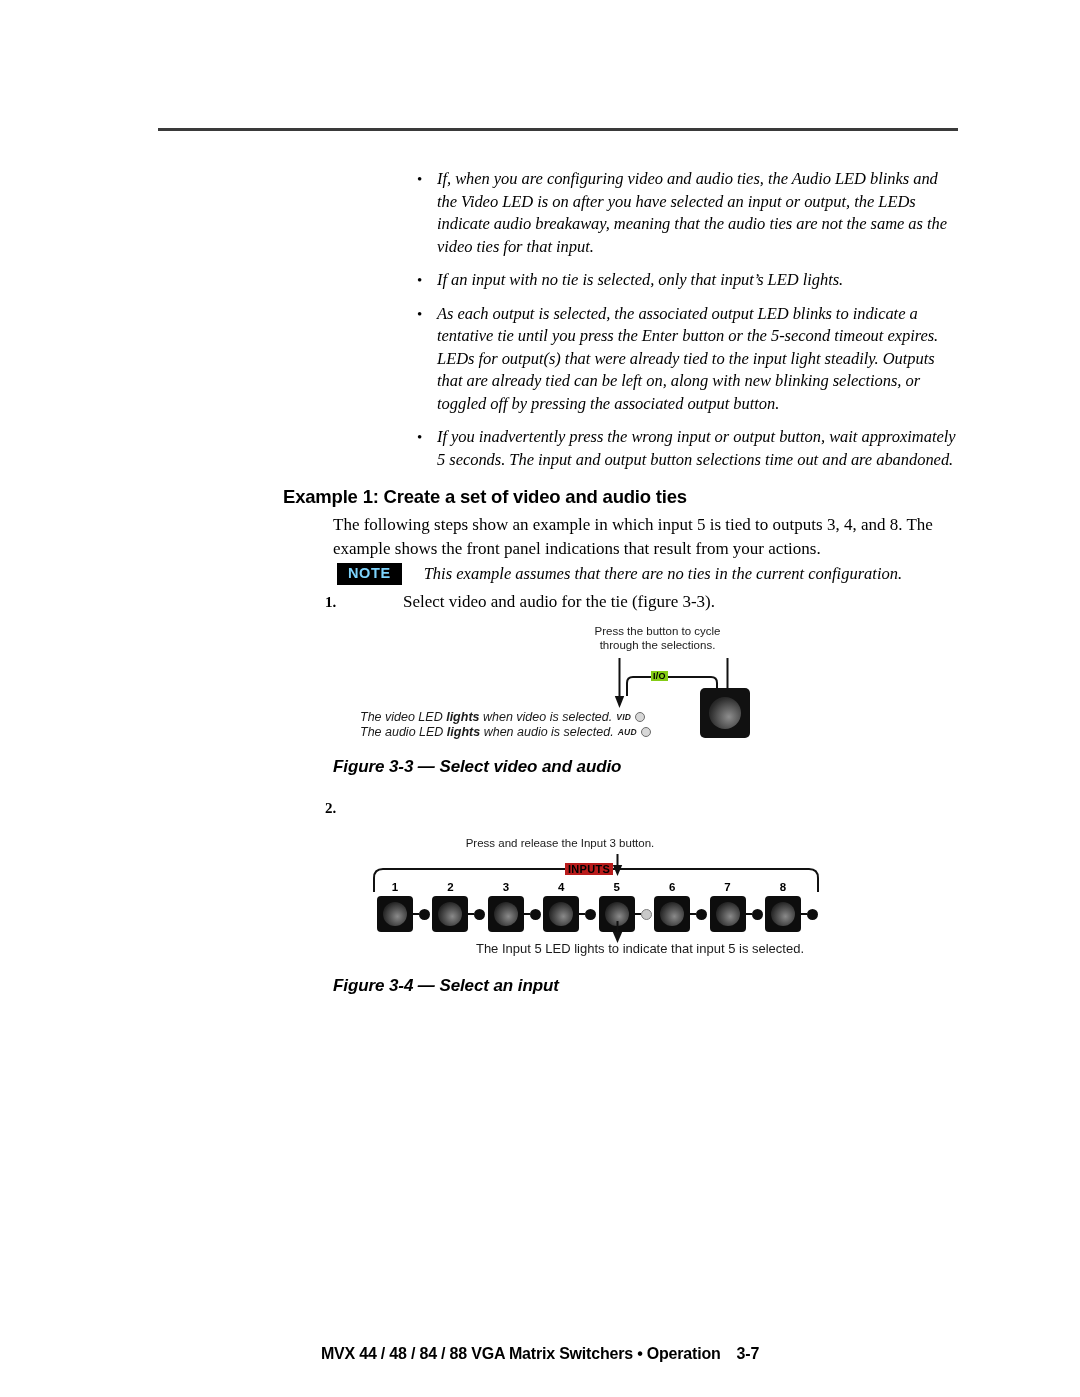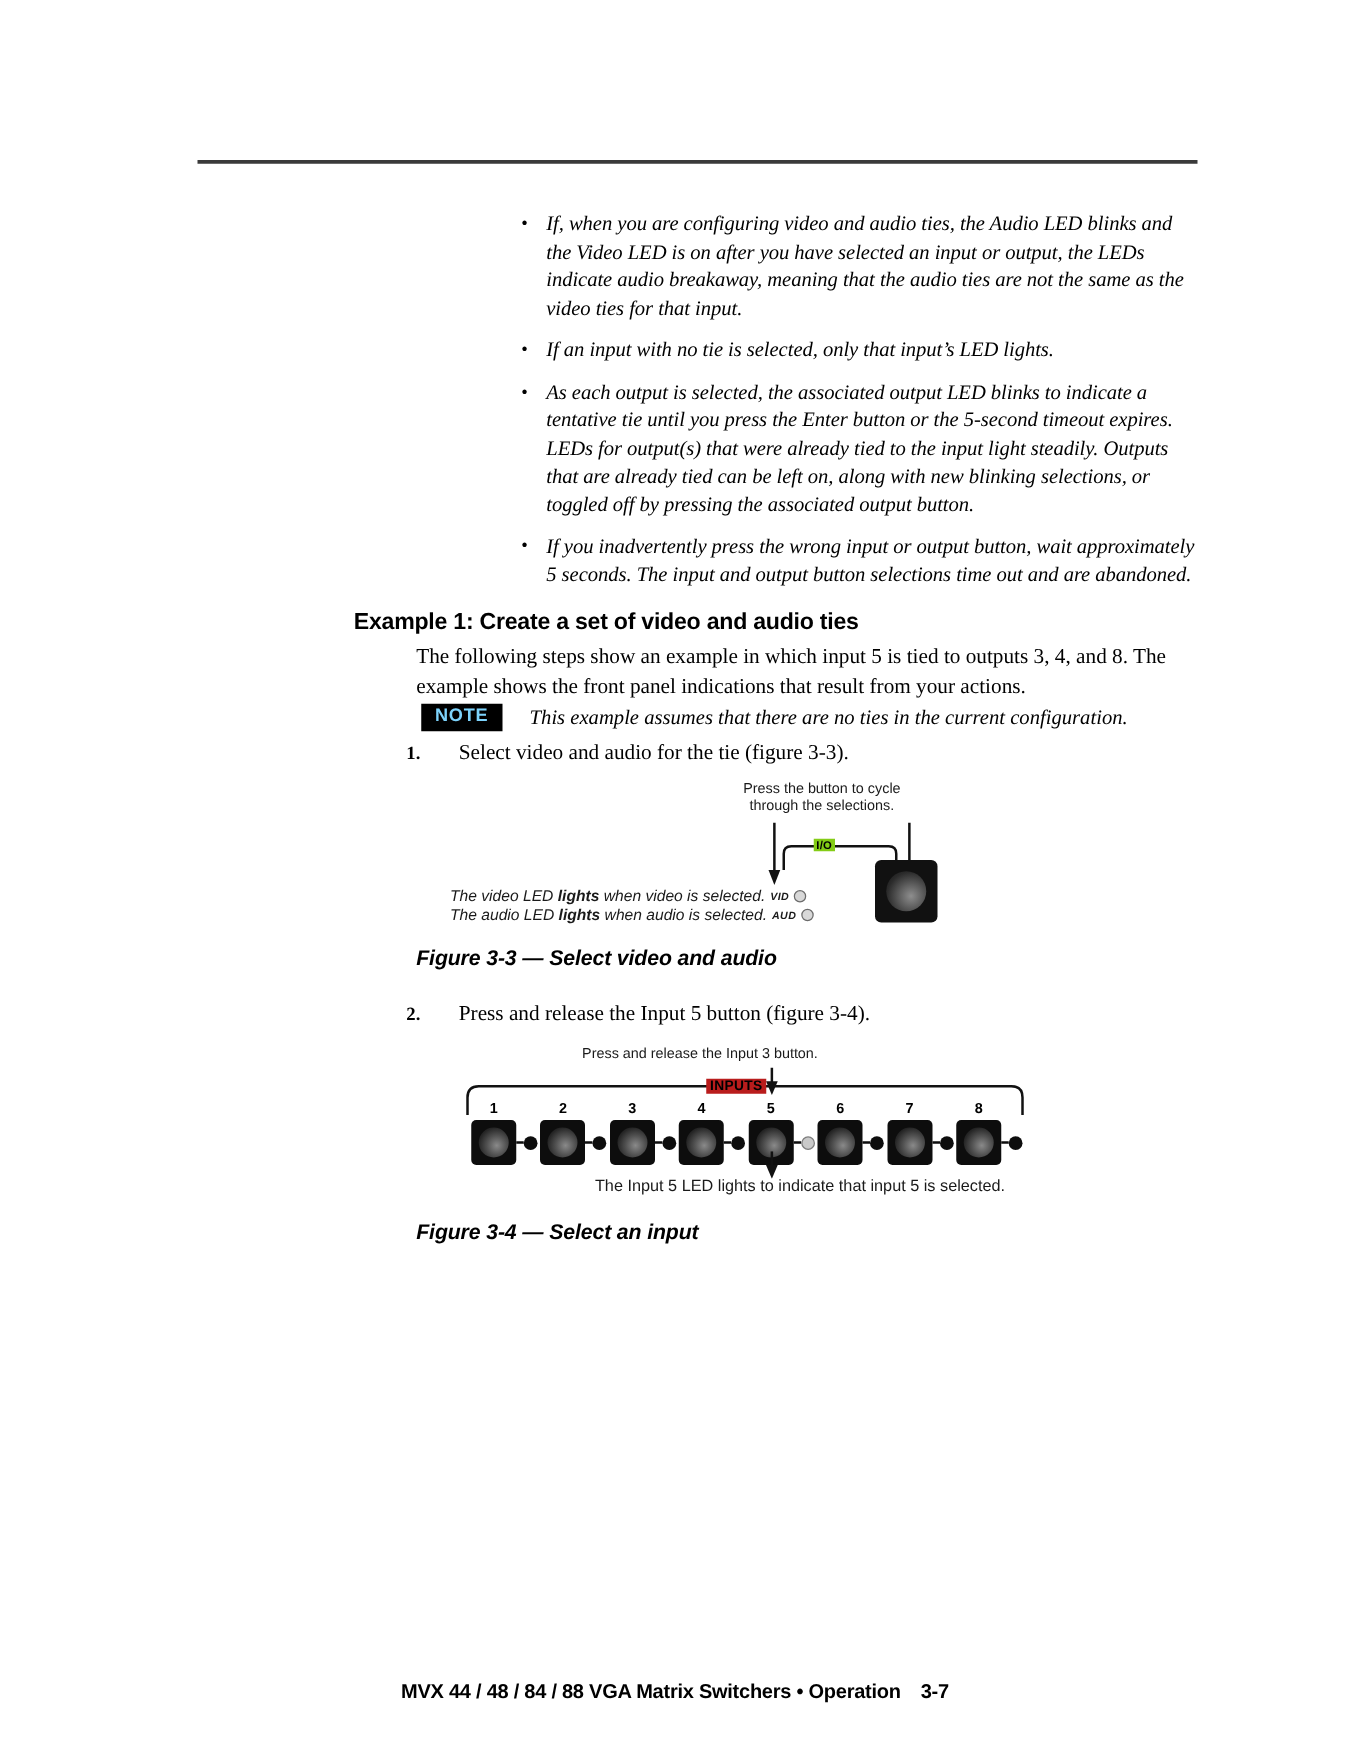--- a/index.html
+++ b/index.html
@@ -111,20 +111,21 @@
     font-family: "Liberation Serif", serif;
     font-weight: bold;
     font-size: 15px;
     width: 42px;
     flex: 0 0 42px;
   }
   .step-text {
     font-family: "Liberation Serif", serif;
     font-size: 17px;
     line-height: 22px;
+    margin-left: 36px;
   }
 
   
   .fig-caption {
     position: absolute;
     font-family: "Liberation Sans", sans-serif;
     font-weight: bold;
     font-style: italic;
     font-size: 17px;
     letter-spacing: -0.1px;
@@ -397,21 +398,20 @@
       <span class="ln"><span>The audio LED </span><b>lights</b><span> when audio is selected.</span><span class="smallcaps">AUD</span><span class="led-round"></span></span>
     </div>
 
     <div class="iobutton"></div>
   </div>
 
   <div class="fig-caption fig-caption-3">Figure 3-3 — Select video and audio</div>
 
   <div class="step step-2">
     <span class="step-num">2.</span>
-    <span class="step-text">Press and release the Input 5 button (figure 3-4).</span>
   </div>
 
   <div class="fig4">
 
     <div class="fig4-callout-top">Press and release the Input 3 button.</div>
 
     <svg class="fig4-arrow-top" viewBox="0 0 11 22">
       <line x1="5.5" y1="0" x2="5.5" y2="13" stroke="#111" stroke-width="2"></line>
       <polygon points="5.5,22 0.8,11 10.2,11" fill="#111"></polygon>
     </svg>

